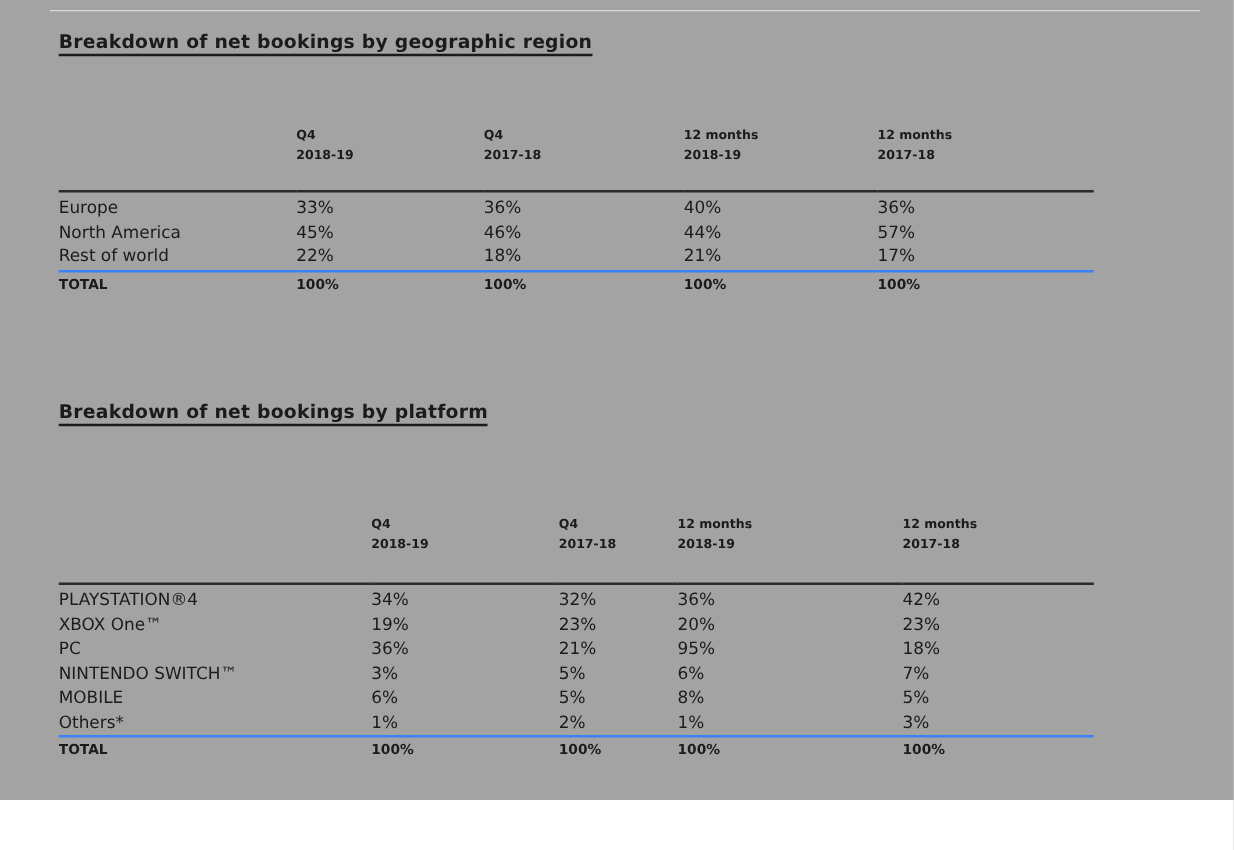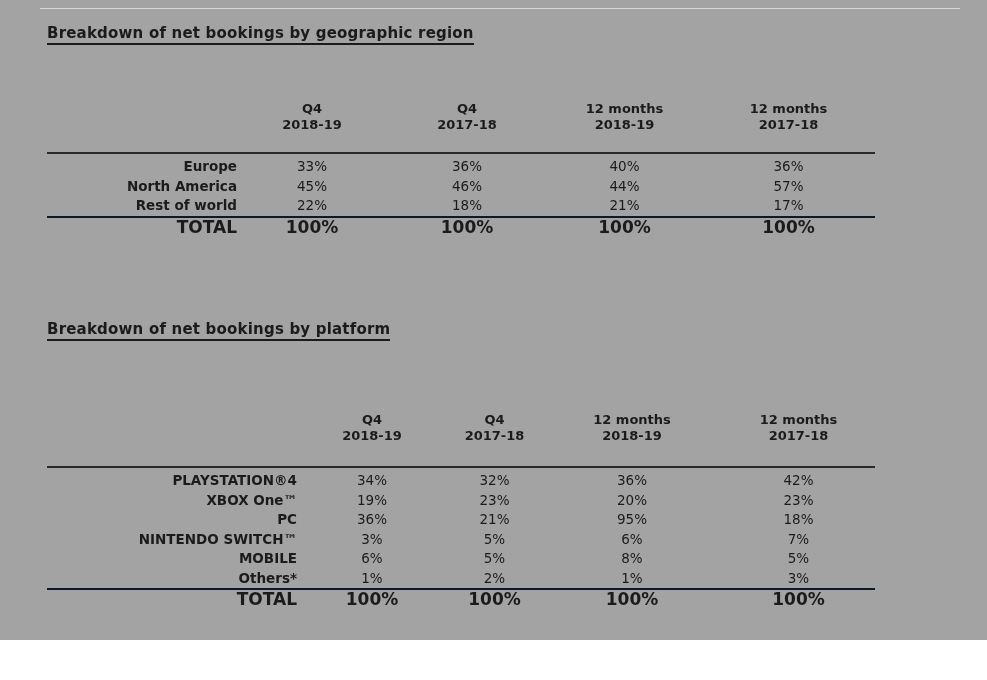--- a/index.html
+++ b/index.html
@@ -18,32 +18,32 @@
   }
   .section-title .u {
     border-bottom:2px solid #1b1b1b; padding-bottom:1px;
   }
   table.bk {
     position:absolute; left:47px; width:828px;
     border-collapse:collapse; table-layout:fixed;
   }
   table.bk td { padding:0; overflow:hidden; }
   thead td.hdr {
-    font-weight:bold; font-size:13px; line-height:16px; text-align:center;
+    font-weight:bold; font-size:10px; line-height:16px; text-align:left;
     white-space:pre-line; vertical-align:top; padding-bottom:19px;
   }
   table.t2 thead td.hdr { padding-bottom:22px; }
   tbody td {
     font-size:13.5px; line-height:19.5px;
   }
   tbody tr:first-child td { border-top:2px solid #2a2a2a; padding-top:3px; }
-  td.lbl { text-align:right;font-weight:bold; }
-  td.val { text-align:center; }
+  td.lbl { text-align:left; }
+  td.val { text-align:left; }
   tfoot td {
-    border-top:2px solid #0f172a; font-weight:bold; font-size:17px;
+    border-top:2px solid #3b82f6; font-weight:bold; font-size:11px;
     line-height:19px; padding-top:5px; padding-bottom:5px;
   }
   .footnote {
     position:absolute; left:68px; top:645px; font-style:italic;
     font-size:17px; color:#2a2a2a;
   }
   .t1 { top:101px; }
   .t2 { top:412px; }
   .title1 { top:24px; }
   .title2 { top:320px;text-align:center; }

